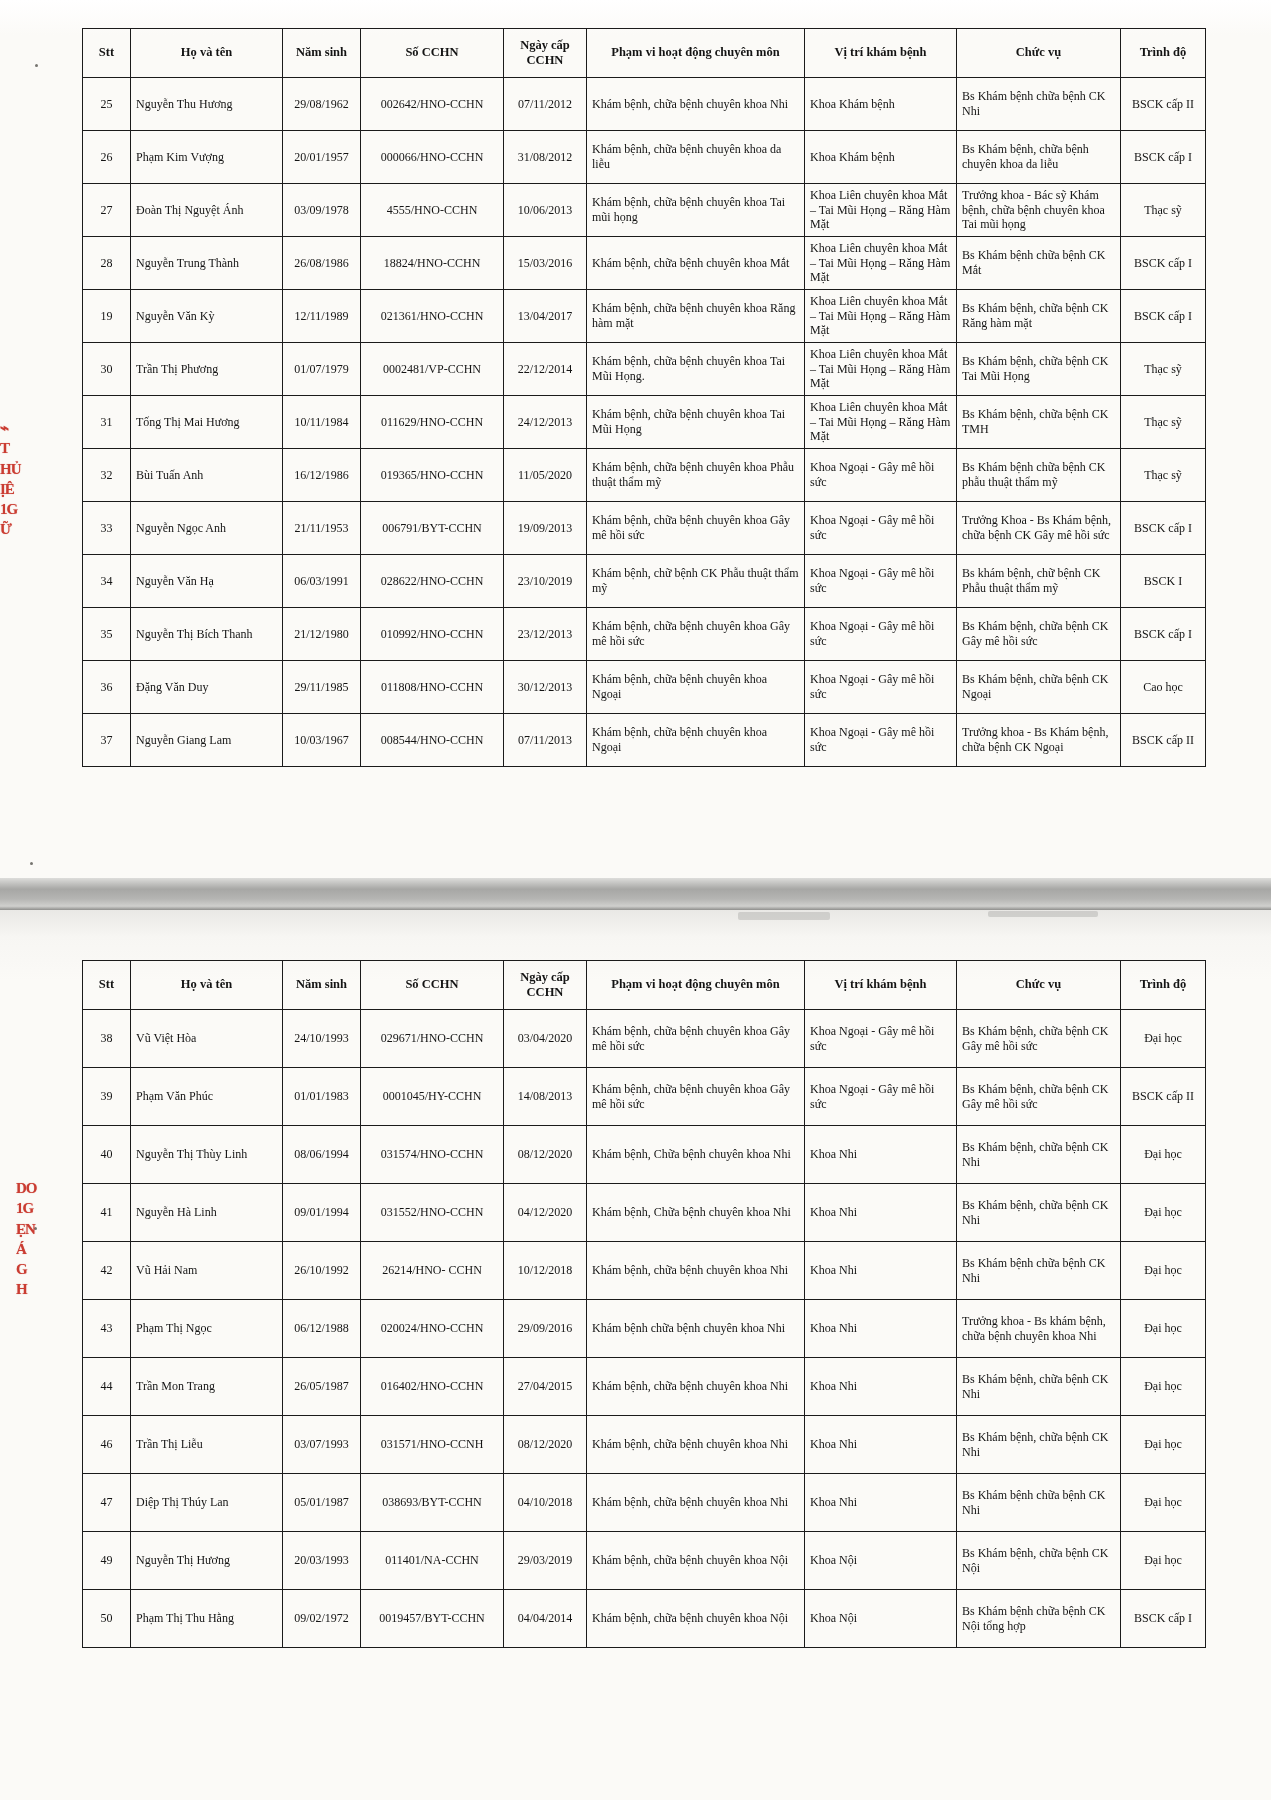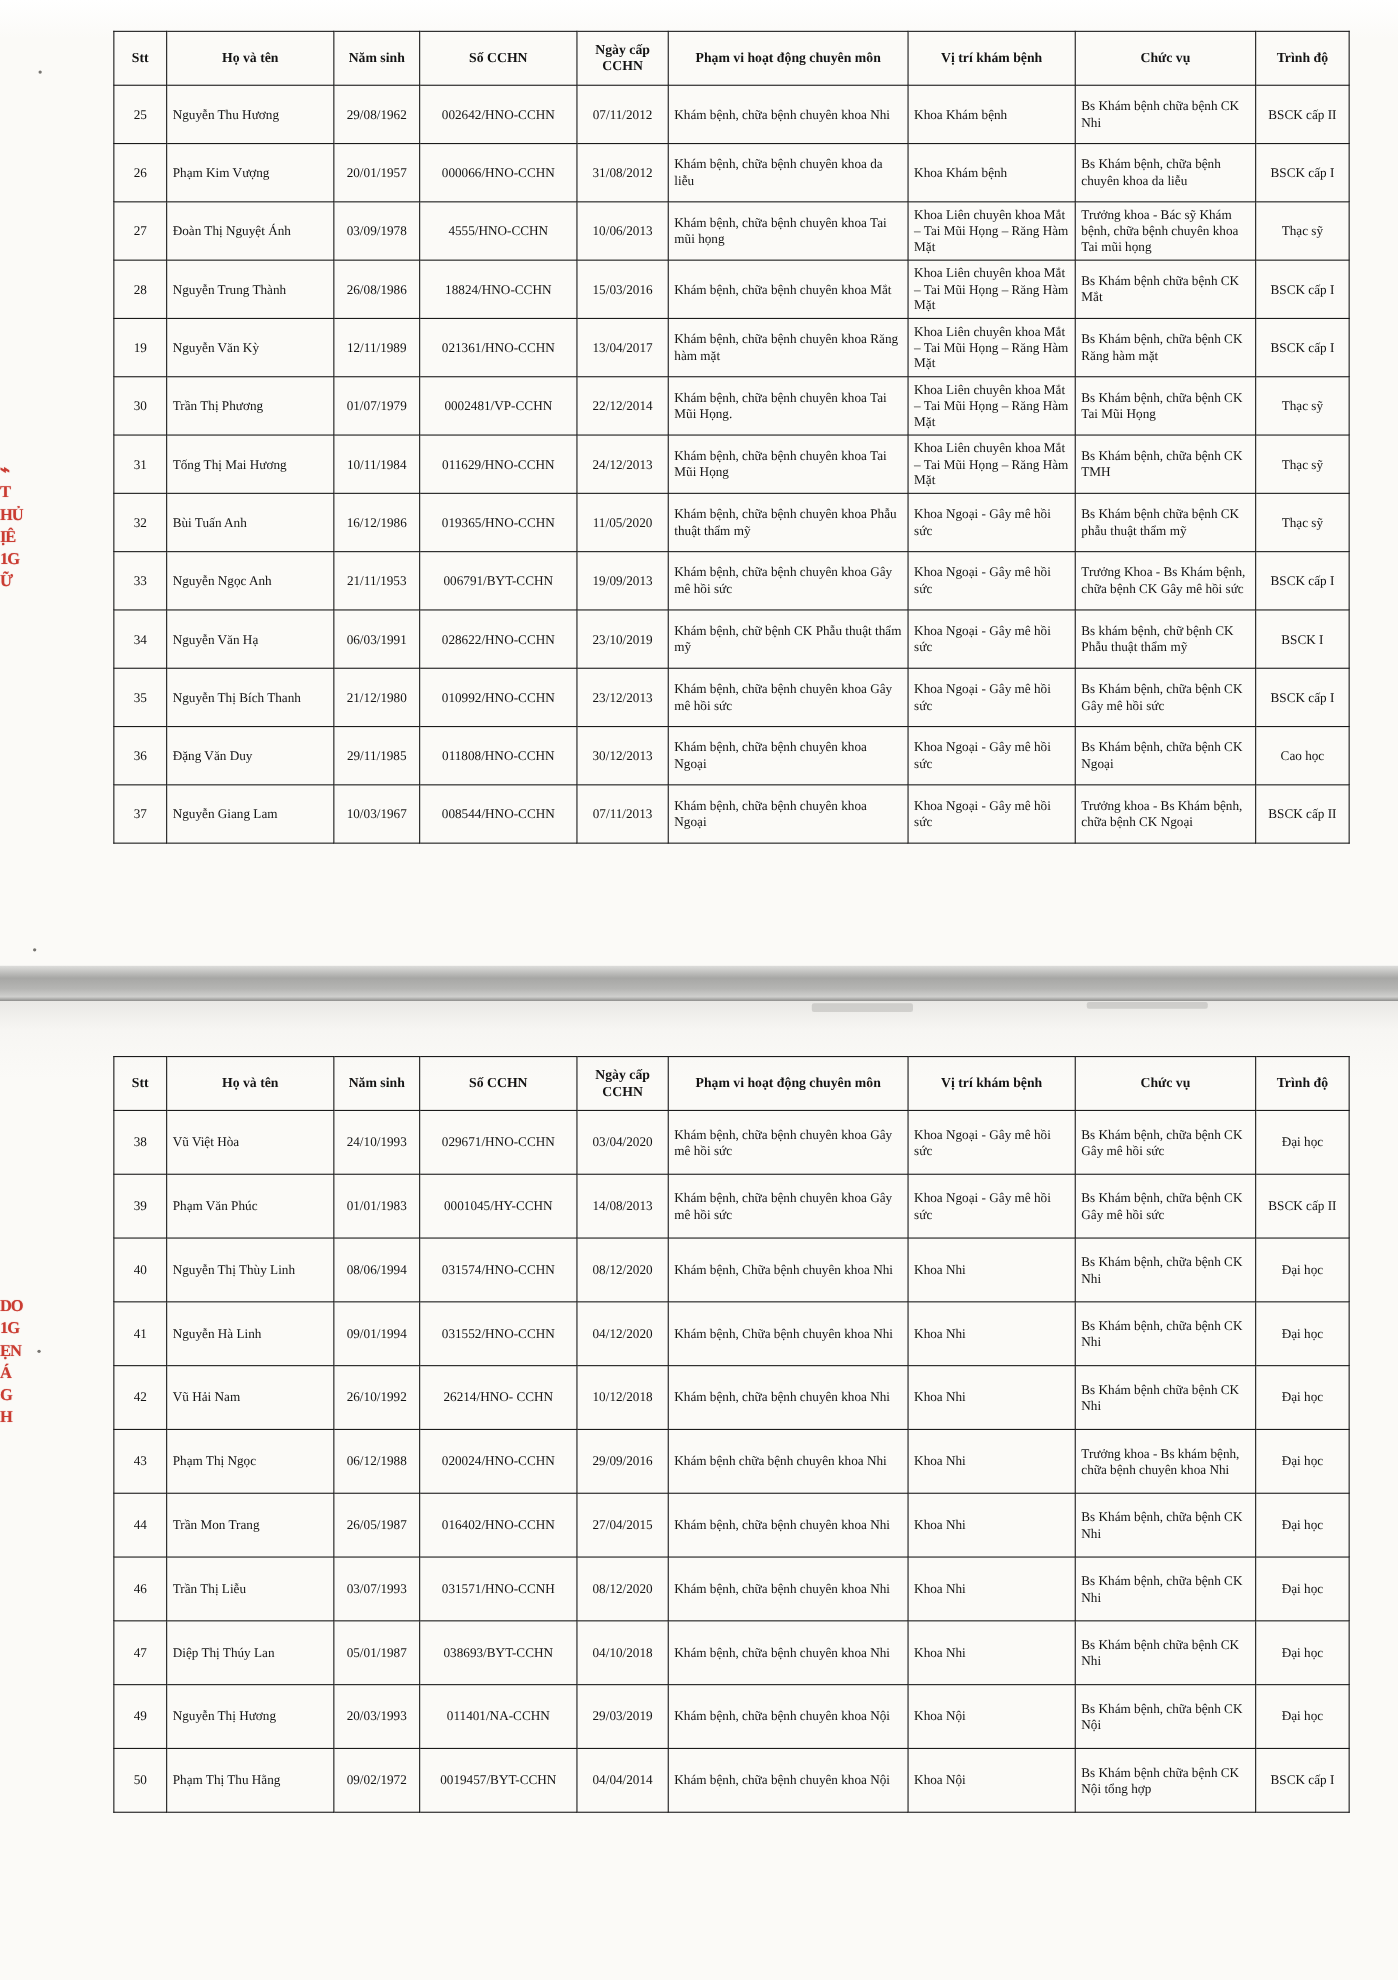--- a/index.html
+++ b/index.html
@@ -11,21 +11,21 @@
   .scan{position:relative;width:1271px;height:1800px;
     background:linear-gradient(to right,#f3f2ef 0%,#faf9f6 6%,#fbfaf7 90%,#edeff0 100%);}
   
   .page{position:absolute;left:0;width:1271px;}
   .page1{top:0;height:878px;background:linear-gradient(to bottom,#ffffff 0%,#fbfaf7 4%,#fbfaf7 100%);}
   .page2{top:910px;height:890px;background:linear-gradient(to bottom,#e9e8e5 0%,#f7f6f3 3%,#fbfaf7 8%,#fbfaf7 100%);}
   .page-gap{position:absolute;left:0;top:878px;width:1271px;height:32px;
     background:linear-gradient(to bottom,#dddddb 0%,#a7a7a5 35%,#b5b5b3 65%,#cfcfcd 88%,#8e8e8c 100%);}
   .smudge{position:absolute;background:#9a9a98;opacity:.35;border-radius:2px;}
   
-  table{border-collapse:collapse;table-layout:fixed;position:absolute;left:103px;width:1123px;}
+  table{border-collapse:collapse;table-layout:fixed;position:absolute;left:82px;width:1123px;}
   .tbl1{top:28px;}
   .tbl2{top:960px;}
   th,td{border:1.5px solid #1b1b1b;color:#141414;font-size:12px;line-height:1.22;
     padding:2px 5px;vertical-align:middle;overflow:hidden;word-wrap:break-word;}
   th{font-weight:bold;font-size:12.5px;text-align:center;height:44px;}
   .tbl1 td{height:48px;}
   .tbl2 td{height:53px;}
   td.c0,td.c2,td.c3,td.c4,td.c8{text-align:center;}
   td.c1,td.c5,td.c6,td.c7{text-align:left;}
   
@@ -54,21 +54,21 @@
   <div class="speck" style="left:34px;top:1227px;width:3px;height:3px;"></div>
 
   <div class="stamp stamp1" style="color: rgb(197, 40, 29);">
       <div>⌁</div>
       <div>T</div>
       <div>HỦ</div>
       <div>ỊÊ</div>
       <div>1G</div>
       <div>Ữ</div>
     </div>
-  <div class="stamp stamp2" style="color: rgb(197, 40, 29);">
+  <div class="stamp stamp2" style="color: rgb(197, 40, 29); margin-left: 16px;">
       <div>DO</div>
       <div>1G</div>
       <div>ẸN</div>
       <div>Á</div>
       <div>G</div>
       <div>H</div>
     </div>
 
   <table class="tbl1">
     <colgroup>

